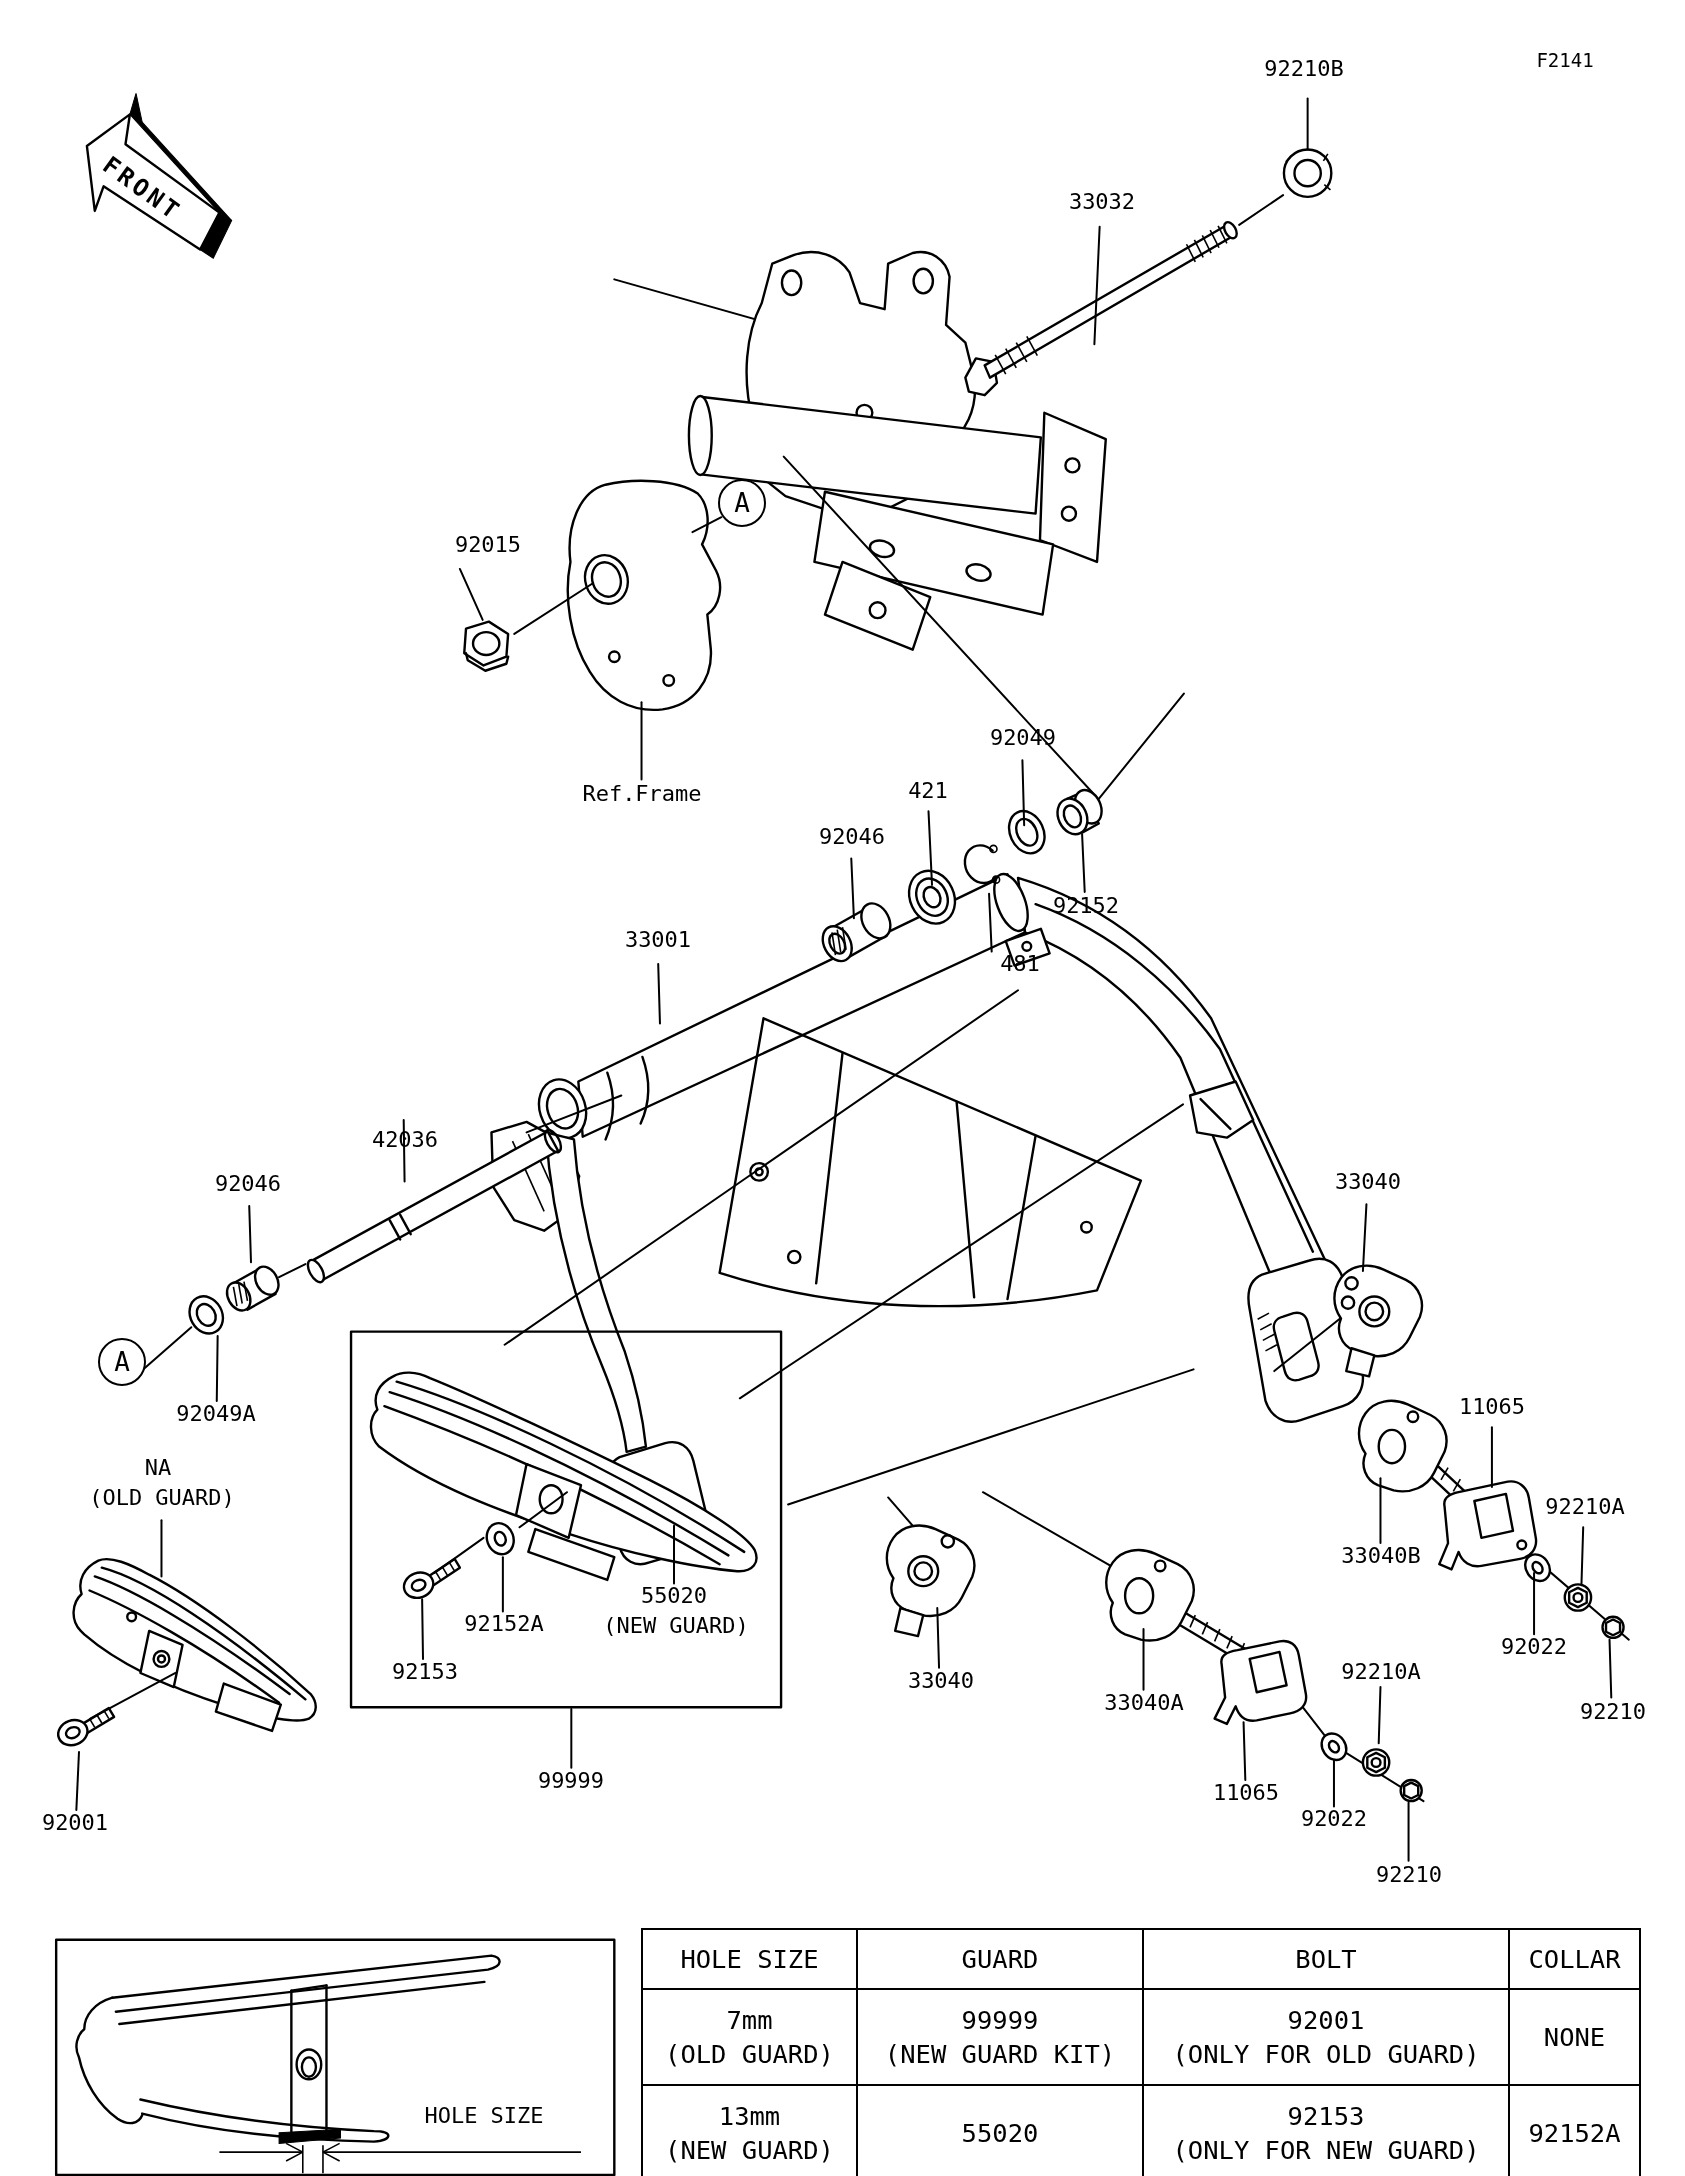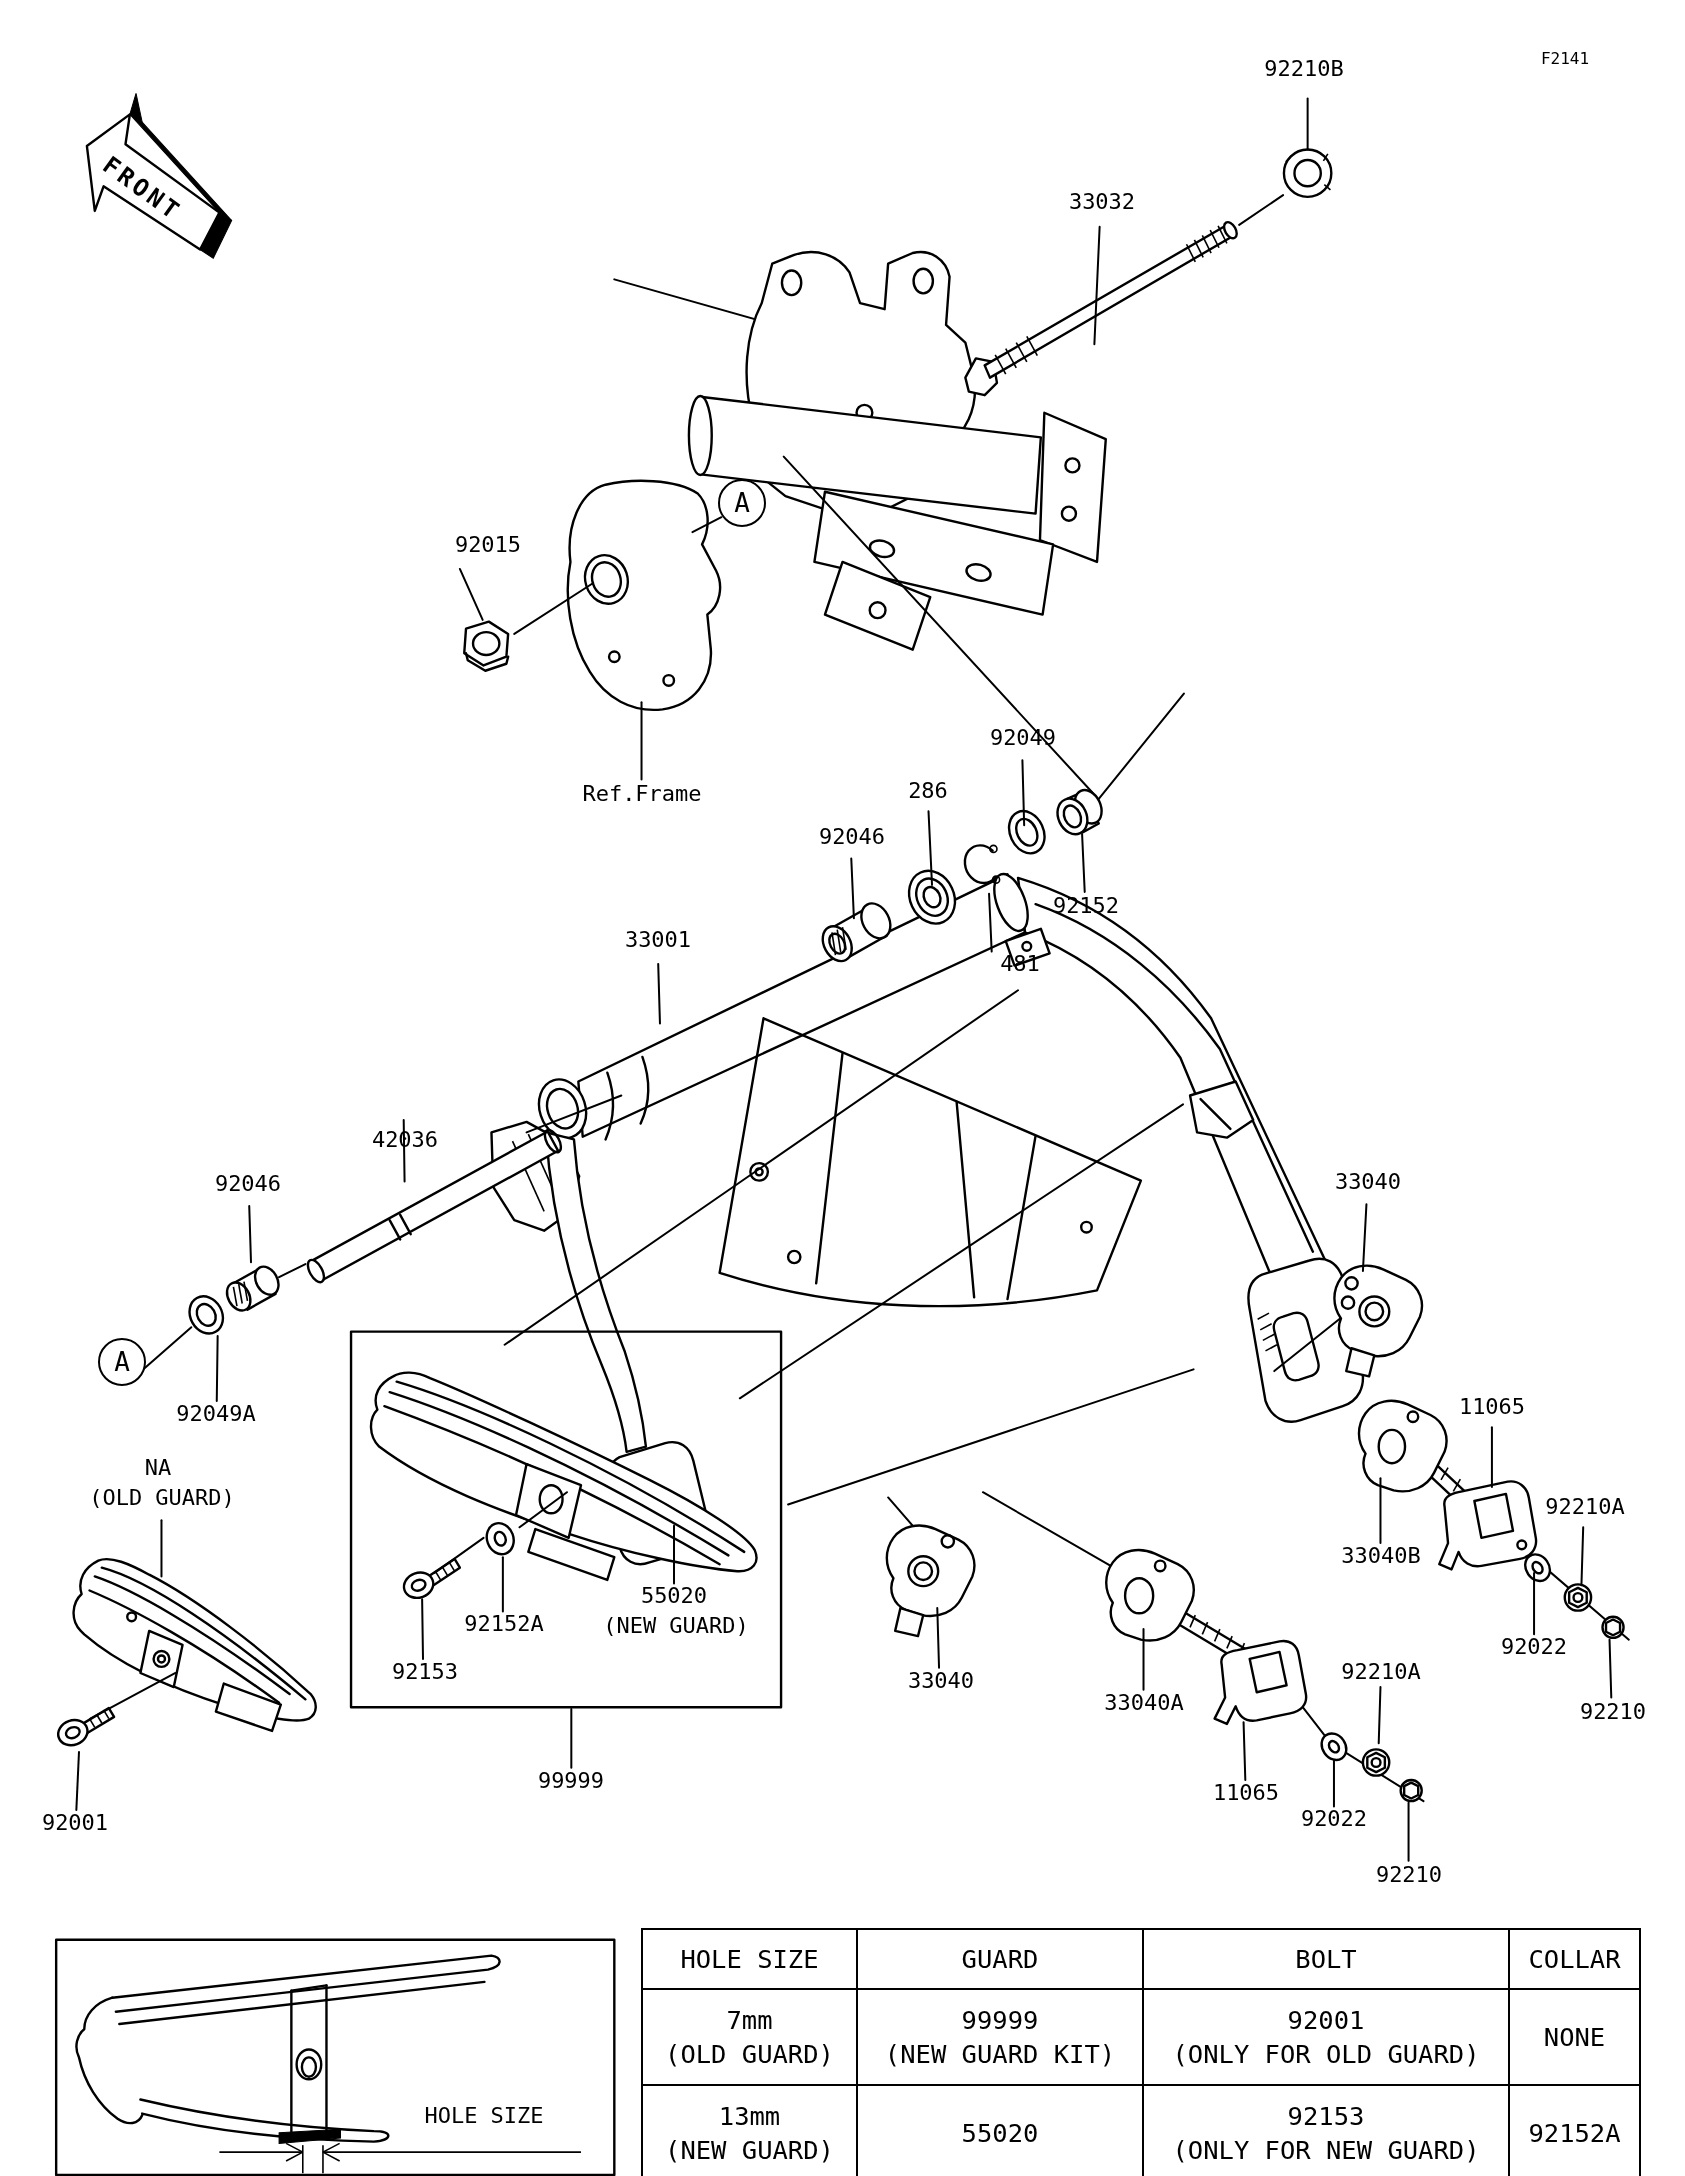--- a/index.html
+++ b/index.html
@@ -7,21 +7,21 @@
          font-family:"DejaVu Sans Mono","Liberation Mono",monospace;color:#000;}
   svg.art{position:absolute;left:0;top:0;width:1685px;height:2177px;}
   svg.art *{vector-effect:non-scaling-stroke;}
   .s  {stroke:#000;stroke-width:2.4;fill:none;stroke-linecap:round;stroke-linejoin:round;}
   .sw {stroke:#000;stroke-width:2.4;fill:#fff;stroke-linecap:round;stroke-linejoin:round;}
   .sb {fill:#000;stroke:#000;stroke-width:1;}
   .ld {stroke:#000;stroke-width:2;fill:none;stroke-linecap:round;}
   .tn {stroke:#000;stroke-width:1.6;fill:none;}
   .lbl{position:absolute;transform:translateX(-50%);font-size:22px;line-height:1.02;
        white-space:nowrap;letter-spacing:0px;}
-  .lbl.small{font-size:16px;}
+  .lbl.small{font-size:19px;}
   .amark{position:absolute;width:44px;height:44px;border:2.6px solid #000;border-radius:50%;
          display:flex;align-items:center;justify-content:center;font-size:26px;background:#fff;}
   .front-text{position:absolute;font-size:24px;font-weight:bold;letter-spacing:3.5px;
               transform:rotate(36deg);transform-origin:0 0;}
   table.spec{position:absolute;left:641px;top:1928px;width:990px;height:248px;
              border-collapse:collapse;table-layout:fixed;font-size:25.5px;}
   table.spec td{border:2.6px solid #000;text-align:center;vertical-align:middle;padding:0;}
   table.spec .c0{width:213px;} table.spec .c1{width:284px;}
   table.spec .c2{width:364px;} table.spec .c3{width:129px;}
   table.spec tr.hd{height:60px;} table.spec tr.rw{height:96px;}
@@ -429,21 +429,21 @@
       <path class="tn" d="M368,2452 L387,2442 M368,2452 L387,2462"></path>
     </g>
   </svg>
 
   <div class="lbl small" style="left:1565px;top:51px">F2141</div>
   <div class="lbl" style="left:1304px;top:58px">92210B</div>
   <div class="lbl" style="left:1102px;top:191px">33032</div>
   <div class="lbl" style="left:488px;top:534px">92015</div>
   <div class="lbl" style="left:642px;top:783px">Ref.Frame</div>
   <div class="lbl" style="left:1023px;top:727px">92049</div>
-  <div class="lbl" style="left:928px;top:780px">286</div>
+  <div class="lbl" style="left:928px;top:780px">421</div>
   <div class="lbl" style="left:852px;top:826px">92046</div>
   <div class="lbl" style="left:1086px;top:895px">92152</div>
   <div class="lbl" style="left:1020px;top:953px">481</div>
   <div class="lbl" style="left:658px;top:929px">33001</div>
   <div class="lbl" style="left:405px;top:1129px">42036</div>
   <div class="lbl" style="left:248px;top:1173px">92046</div>
   <div class="lbl" style="left:216px;top:1403px">92049A</div>
   <div class="lbl" style="left:158px;top:1457px">NA</div>
   <div class="lbl" style="left:162px;top:1487px">(OLD GUARD)</div>
   <div class="lbl" style="left:75px;top:1812px">92001</div>

